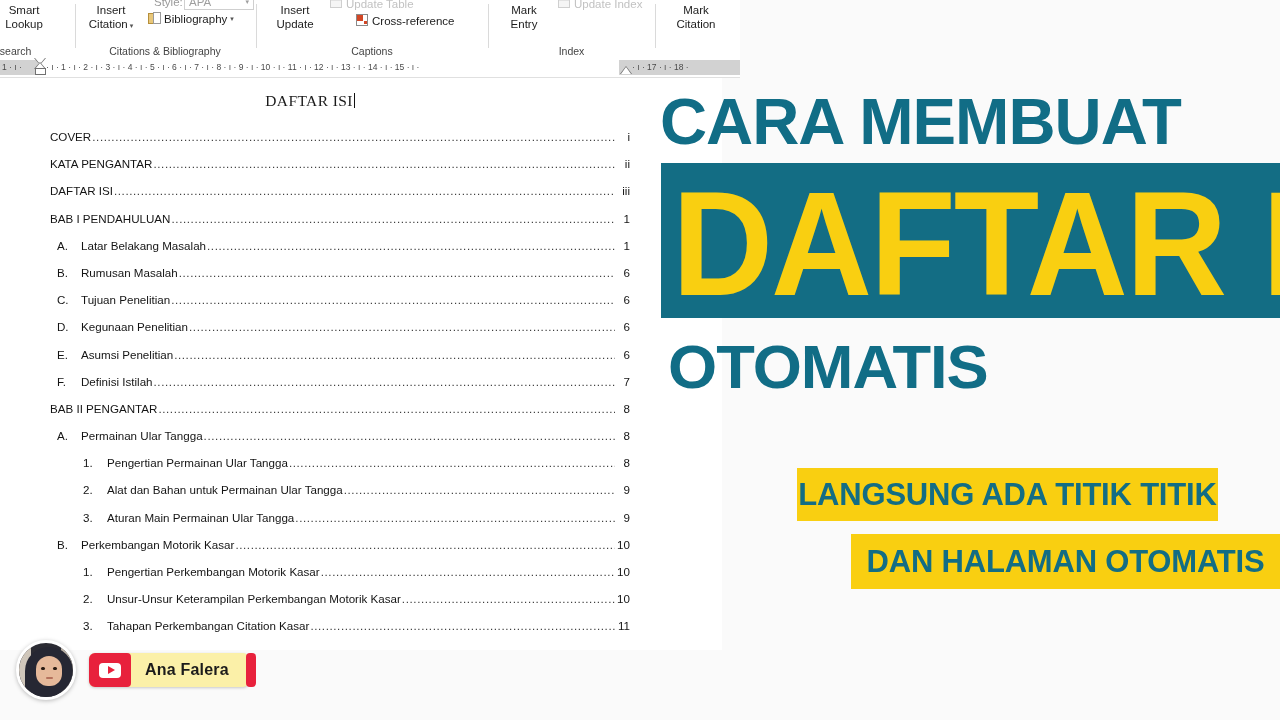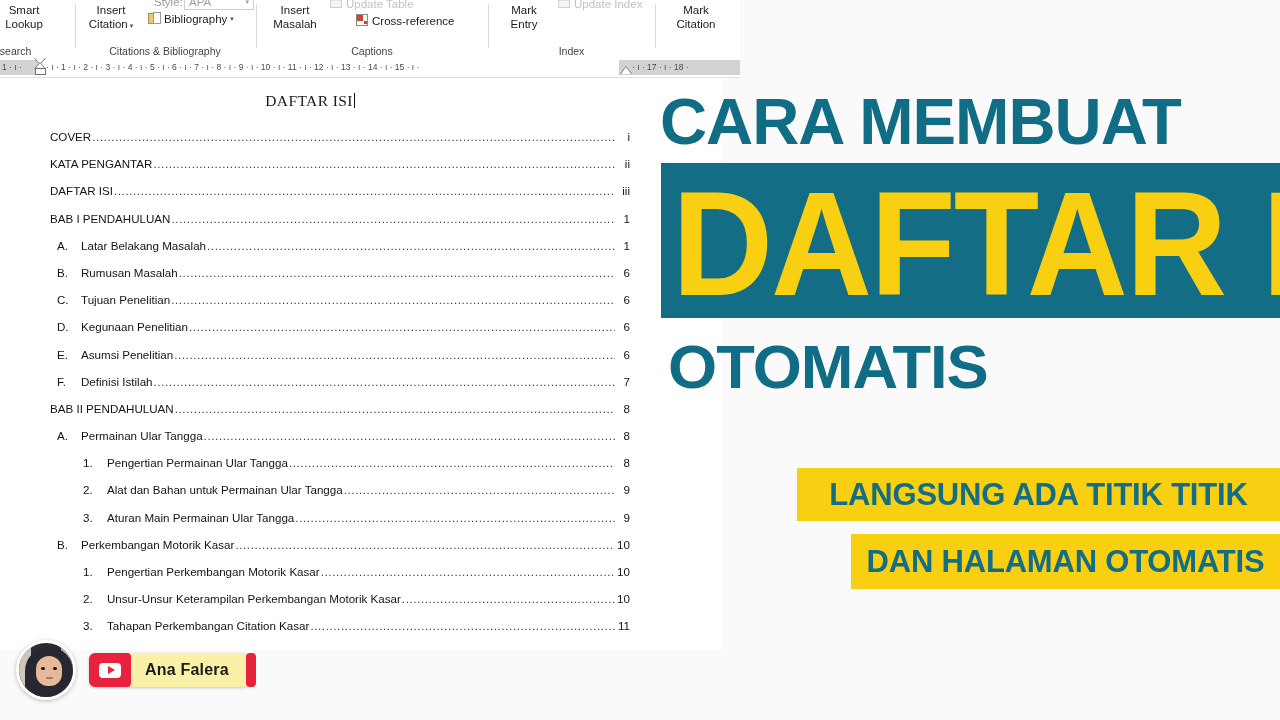--- a/index.html
+++ b/index.html
@@ -125,21 +125,21 @@
   }
   #ov-otomatis{left:668px;top:336px;font-size:62px;line-height:62px;}
 
   .yellow-band{
     position:absolute;background:#f9cf11;display:flex;align-items:center;
   }
   .yellow-band span{
     font-weight:bold;color:#136d84;white-space:nowrap;font-size:31px;
     letter-spacing:-0.2px;
   }
-  #band1{left:797px;top:468px;width:483px;height:53px;justify-content:center;}
+  #band1{left:797px;top:468px;width:421px;height:53px;justify-content:center;}
   #band2{left:851px;top:534px;width:429px;height:55px;justify-content:center;}
 
   
   #brand{position:absolute;left:16px;top:638px;height:64px;display:flex;align-items:center;}
   #avatar{
     width:60px;height:60px;border-radius:50%;
     border:3px solid #ffffff;box-sizing:border-box;
     background:#2b2b33;overflow:hidden;position:relative;
     box-shadow:0 1px 4px rgba(0,0,0,.25);flex:0 0 60px;
   }
@@ -211,21 +211,21 @@
       <span>Bibliography</span>
       <span class="caret">▾</span>
     </div>
     <div class="rib-caption">Citations &amp; Bibliography</div>
   </div>
   <div class="rib-sep" style="left:256px;"></div>
 
   <div class="rib-group" style="left:258px;width:228px;">
     <div class="rib-bigbtn" style="left:8px;top:4px;width:58px;">
       <div>Insert</div>
-      <div>Masalah</div>
+      <div>Update</div>
     </div>
     <div class="rib-smallbtn disabled" style="left:72px;top:-3px;">
       <span class="mini-ico ico-grey">
           <b></b>
           <b></b>
         </span>
       <span>Update Table</span>
     </div>
     <div class="rib-smallbtn" style="left:72px;top:14px;padding-left:26px;">
       <span class="mini-ico ico-xref">
@@ -346,21 +346,21 @@
         <span class="pg">6</span>
       </div>
       <div class="toc-row lvl1">
         <span class="num">F.</span>
         <span class="txt">Definisi Istilah</span>
         <span class="dots">........................................................................................................................................................................................................</span>
         <span class="pg">7</span>
       </div>
       <div class="toc-row lvl0">
         <span class="num" style="width: 0px;"></span>
-        <span class="txt">BAB II  PENDAHULUAN</span>
+        <span class="txt">BAB II  PENGANTAR</span>
         <span class="dots">........................................................................................................................................................................................................</span>
         <span class="pg">8</span>
       </div>
       <div class="toc-row lvl1">
         <span class="num">A.</span>
         <span class="txt">Permainan Ular Tangga</span>
         <span class="dots">........................................................................................................................................................................................................</span>
         <span class="pg">8</span>
       </div>
       <div class="toc-row lvl2">

